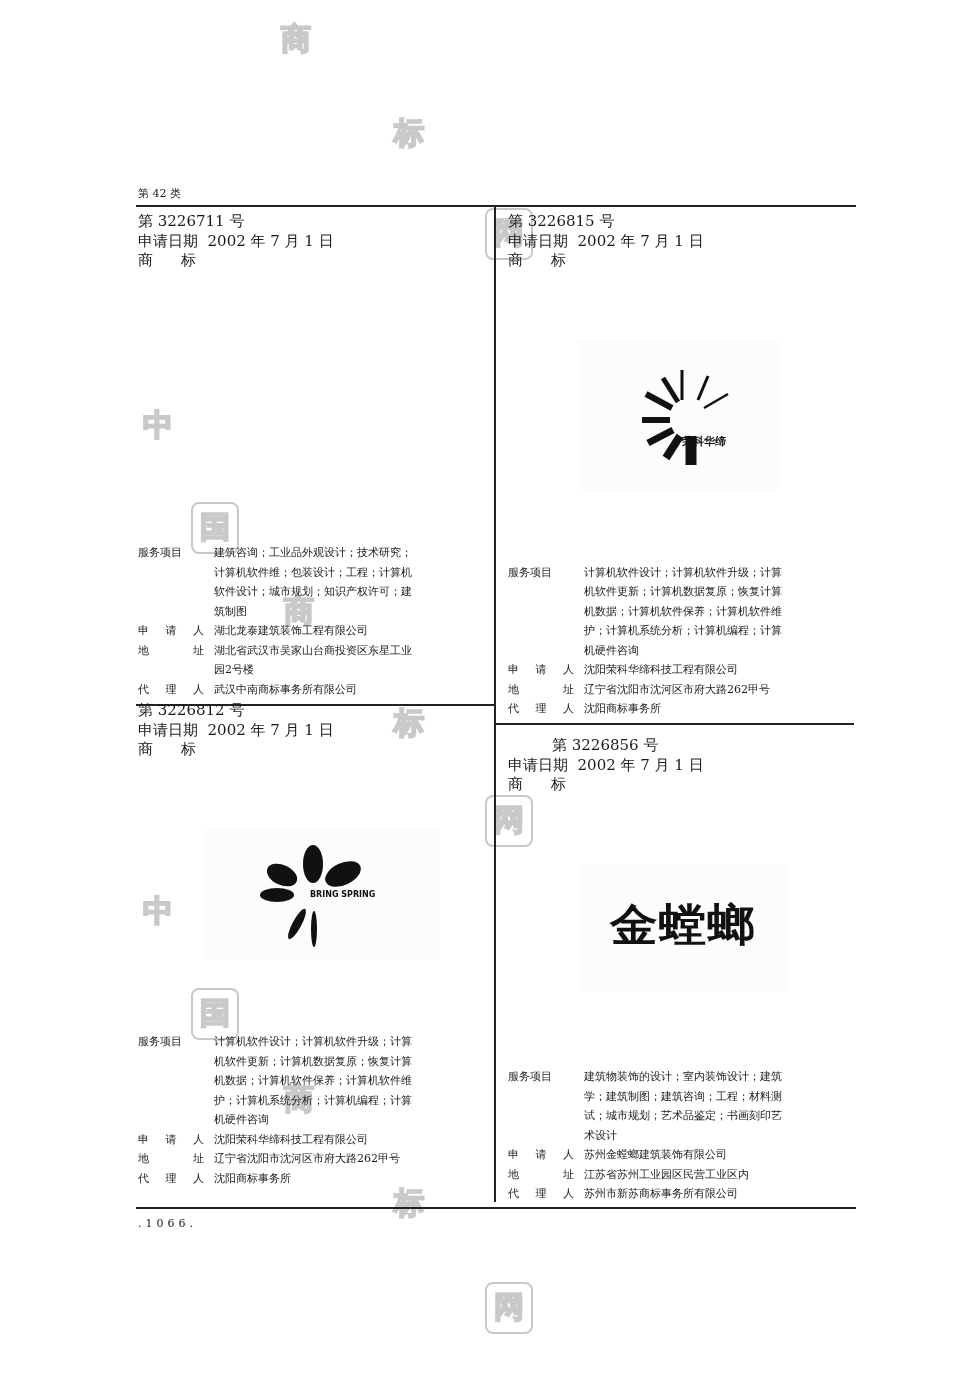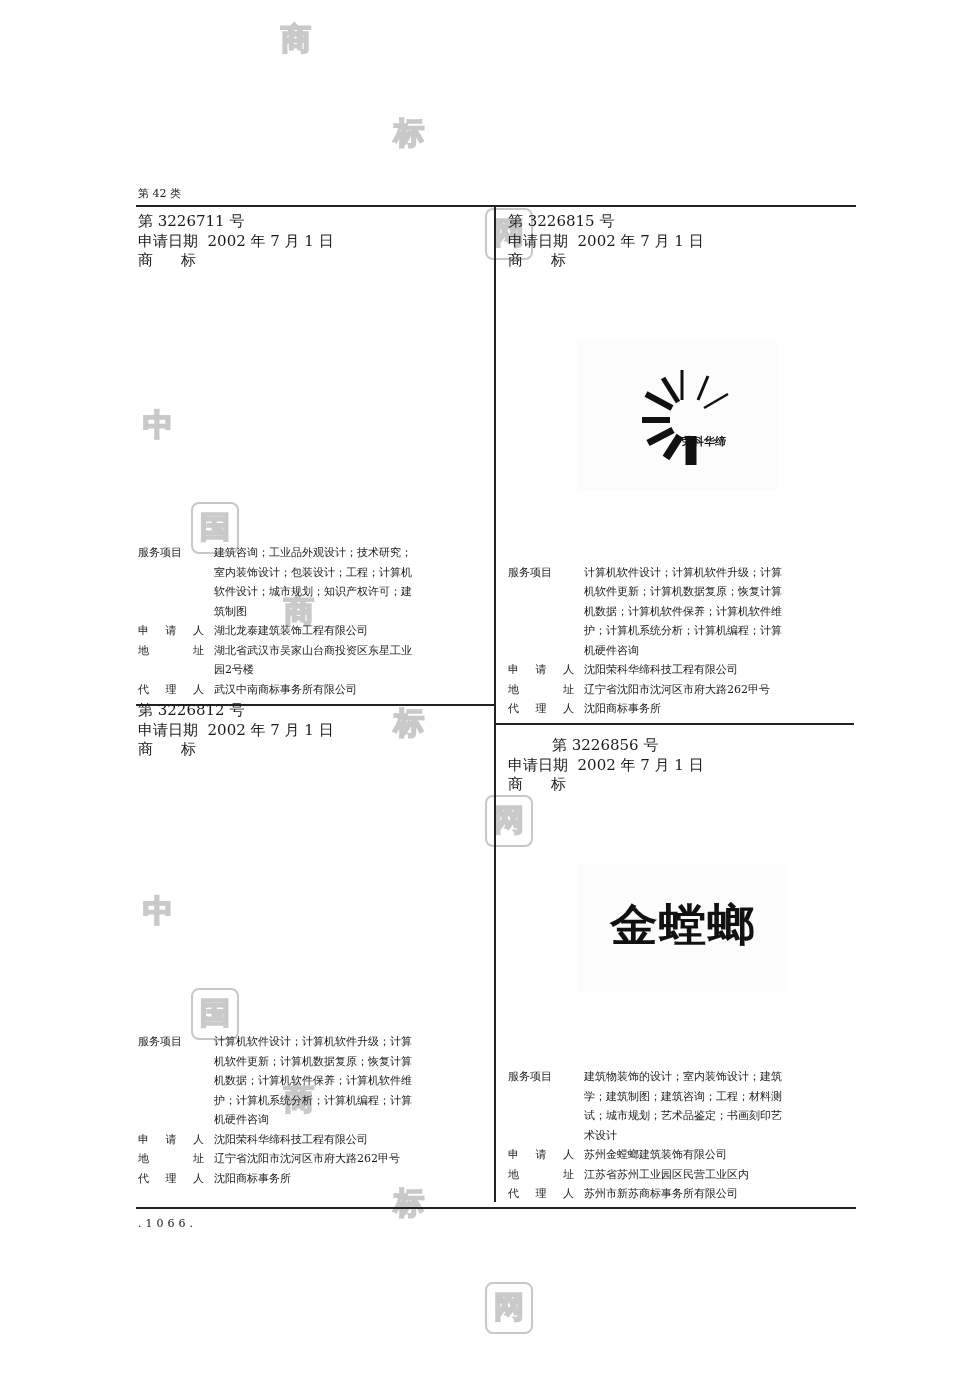--- a/index.html
+++ b/index.html
@@ -64,21 +64,21 @@
   <div class="line" style="top:19.5px;">
     <span>申请日期</span>&nbsp;&nbsp;<span>2002 年 7 月 1 日</span>
   </div>
   <div class="line" style="top:39px;">
     <span>商</span><span style="display:inline-block;width:28px;"></span><span>标</span>
   </div>
   <div class="field" style="top:331px; width:350px; height:78px;">
     <div class="lbl">服务项目</div>
     <div class="val">
       <div>建筑咨询；工业品外观设计；技术研究；</div>
-        <div>室内装饰设计；包装设计；工程；计算机</div>
+        <div>计算机软件维；包装设计；工程；计算机</div>
         <div>软件设计；城市规划；知识产权许可；建</div>
         <div>筑制图</div>
     </div>
   </div>
   <div class="field" style="top:409px; width:350px;">
     <div class="lbl lbl-spread">
         <span>申</span>
         <span>请</span>
         <span>人</span>
       </div>
@@ -170,20 +170,33 @@
 <div class="entry" style="left:138px; top:701px; width:350px; height:490px;">
   <div class="line" style="top:0;">
     <span>第</span> <span>3226812</span> <span>号</span>
   </div>
   <div class="line" style="top:19.5px;">
     <span>申请日期</span>&nbsp;&nbsp;<span>2002 年 7 月 1 日</span>
   </div>
   <div class="line" style="top:39px;">
     <span>商</span><span style="display:inline-block;width:28px;"></span><span>标</span>
   </div>
+  <div class="logo-box" style="left:66px; top:128px; width:236px; height:130px;">
+    <svg width="236" height="130" viewBox="0 0 236 130">
+      <g fill="#111">
+        <ellipse cx="109" cy="35" rx="10" ry="19"></ellipse>
+        <ellipse cx="78" cy="46" rx="16" ry="10" transform="rotate(25 78 46)"></ellipse>
+        <ellipse cx="139" cy="45" rx="19" ry="11" transform="rotate(-25 139 45)"></ellipse>
+        <ellipse cx="73" cy="66" rx="17" ry="7"></ellipse>
+        <ellipse cx="93" cy="95" rx="4.5" ry="17" transform="rotate(28 93 95)"></ellipse>
+        <ellipse cx="110" cy="100" rx="3" ry="18"></ellipse>
+      </g>
+    </svg>
+    <div style="position:absolute; left:106px; top:61px; font-size:8px; font-weight:bold; font-family:'DejaVu Sans',sans-serif; color:#111;">BRING SPRING</div>
+  </div>
   <div class="field" style="top:331px; width:350px; height:98px;">
     <div class="lbl">服务项目</div>
     <div class="val">
       <div>计算机软件设计；计算机软件升级；计算</div>
         <div>机软件更新；计算机数据复原；恢复计算</div>
         <div>机数据；计算机软件保养；计算机软件维</div>
         <div>护；计算机系统分析；计算机编程；计算</div>
         <div>机硬件咨询</div>
     </div>
   </div>

